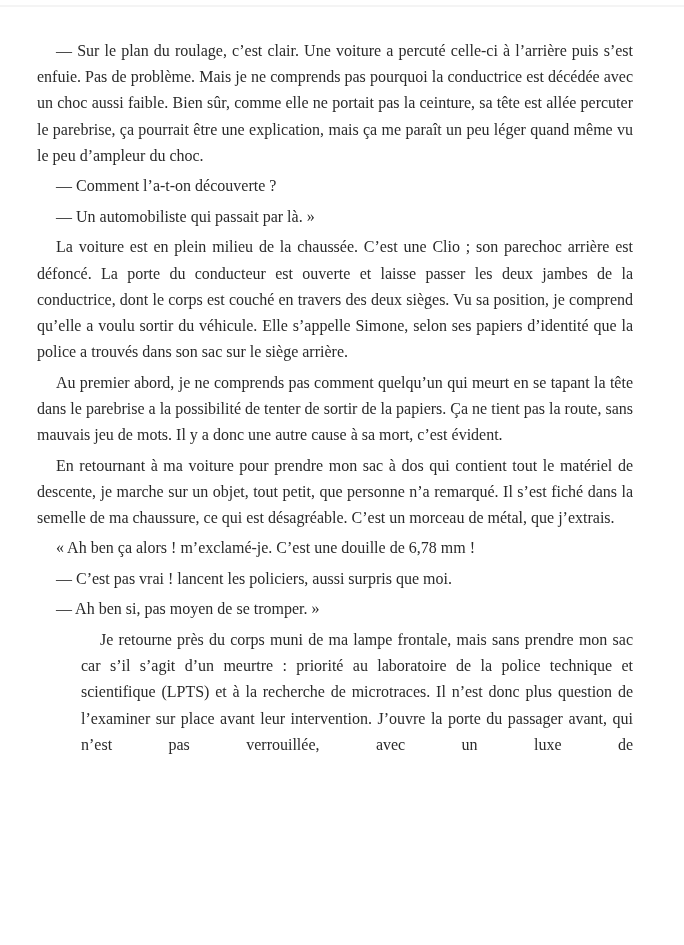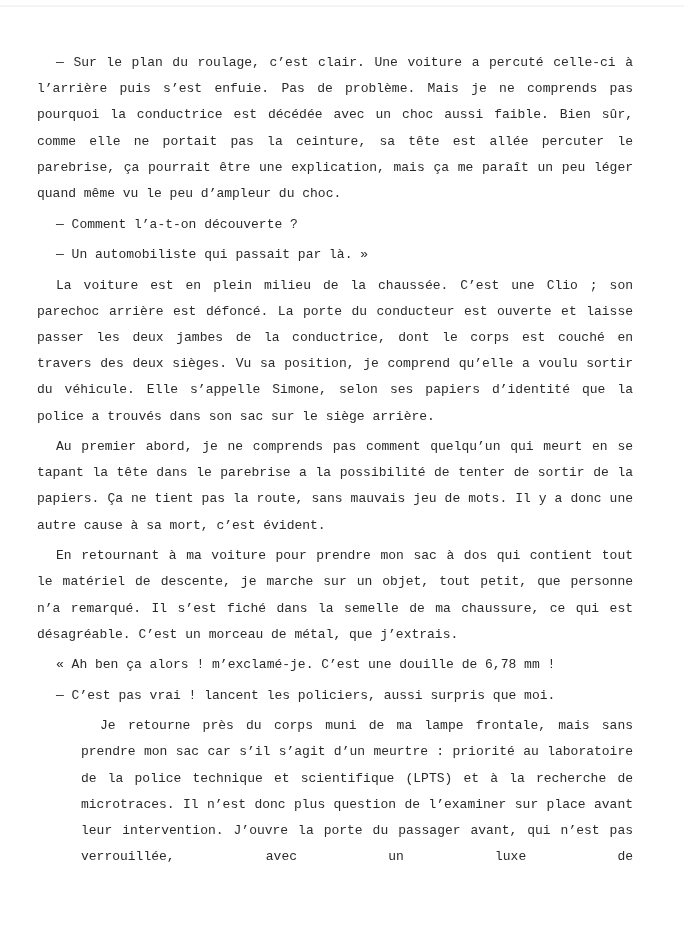--- a/index.html
+++ b/index.html
@@ -17,24 +17,24 @@
       position: absolute;
       left: 0;
       top: 5px;
       width: 684px;
       height: 2px;
       background: #f4f4f4;
     }
     .page {
       position: absolute;
       left: 37px;
-      top: 50px;
+      top: 38px;
       width: 596px;
-      font-family: Liberation Mono, monospace;
-      font-size: 13px;
+      font-family: Liberation Serif, serif;
+      font-size: 16px;
       line-height: 26.2px;
       color: #2a2a2a;
       text-align: justify;
       hyphens: none;
     }
     .page p {
       margin: 0 0 4.3px 0;
       text-indent: 19px;
     }
     .page p.last-line-justify {
@@ -49,14 +49,15 @@
 
 <div class="page">
   <p>— Sur le plan du roulage, c’est clair. Une voiture a percuté celle-ci à l’arrière puis s’est enfuie. Pas de problème. Mais je ne comprends pas pourquoi la conductrice est décédée avec un choc aussi faible. Bien sûr, comme elle ne portait pas la ceinture, sa tête est allée percuter le parebrise, ça pourrait être une explication, mais ça me paraît un peu léger quand même vu le peu d’ampleur du choc.</p>
   <p>— Comment l’a-t-on découverte ?</p>
   <p>— Un automobiliste qui passait par là. »</p>
   <p>La voiture est en plein milieu de la chaussée. C’est une Clio ; son parechoc arrière est défoncé. La porte du conducteur est ouverte et laisse passer les deux jambes de la conductrice, dont le corps est couché en travers des deux sièges. Vu sa position, je comprend qu’elle a voulu sortir du véhicule. Elle s’appelle Simone, selon ses papiers d’identité que la police a trouvés dans son sac sur le siège arrière.</p>
   <p>Au premier abord, je ne comprends pas comment quelqu’un qui meurt en se tapant la tête dans le parebrise a la possibilité de tenter de sortir de la papiers. Ça ne tient pas la route, sans mauvais jeu de mots. Il y a donc une autre cause à sa mort, c’est évident.</p>
   <p>En retournant à ma voiture pour prendre mon sac à dos qui contient tout le matériel de descente, je marche sur un objet, tout petit, que personne n’a remarqué. Il s’est fiché dans la semelle de ma chaussure, ce qui est désagréable. C’est un morceau de métal, que j’extrais.</p>
   <p>« Ah ben ça alors ! m’exclamé-je. C’est une douille de 6,78 mm !</p>
   <p>— C’est pas vrai ! lancent les policiers, aussi surpris que moi.</p>
+  <p>— Ah ben si, pas moyen de se tromper. »</p>
   <p class="last-line-justify">Je retourne près du corps muni de ma lampe frontale, mais sans prendre mon sac car s’il s’agit d’un meurtre : priorité au laboratoire de la police technique et scientifique (LPTS) et à la recherche de microtraces. Il n’est donc plus question de l’examiner sur place avant leur intervention. J’ouvre la porte du passager avant, qui n’est pas verrouillée, avec un luxe de</p>
 </div>
 
 </body></html>

